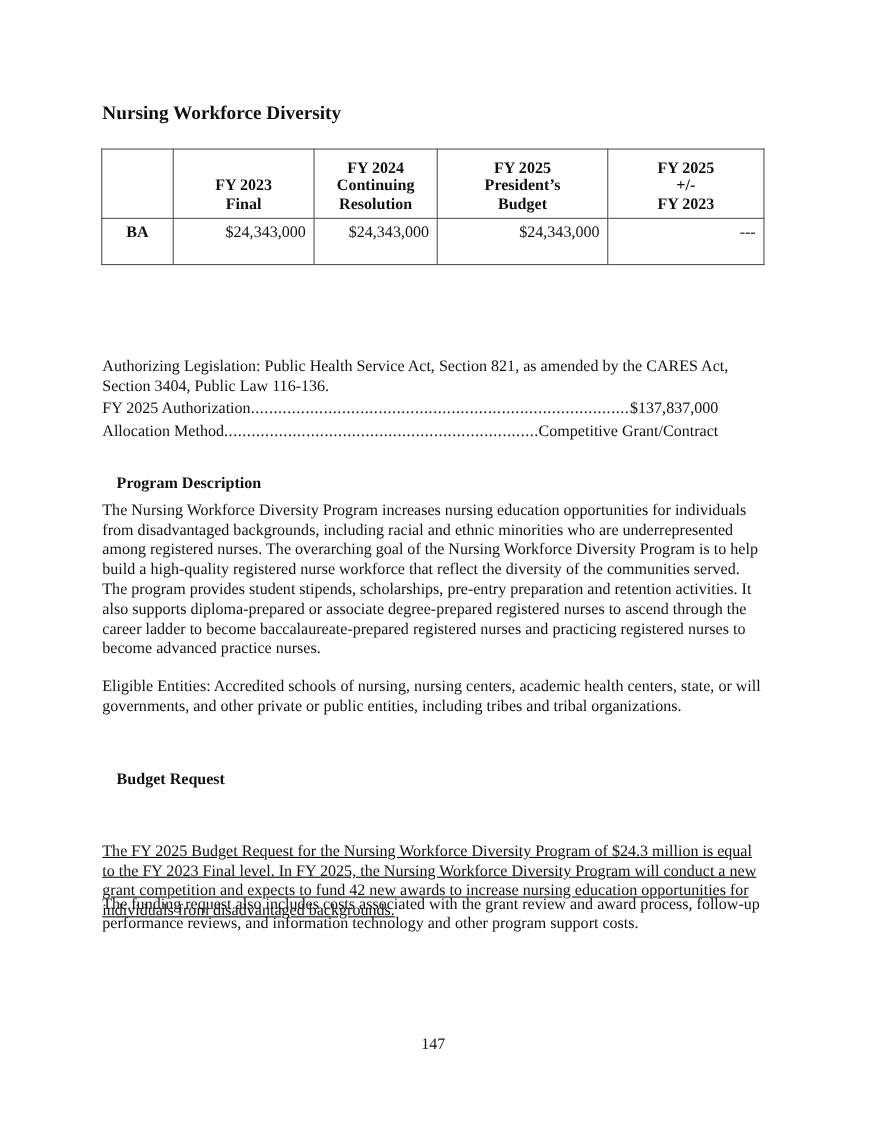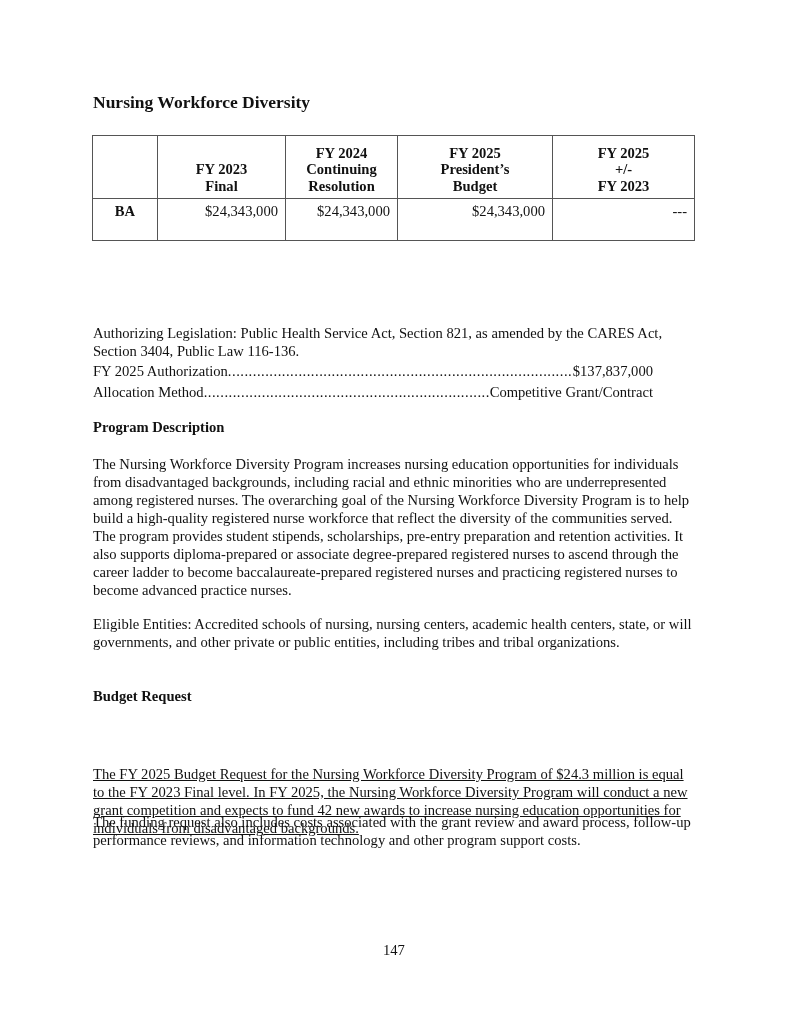--- a/index.html
+++ b/index.html
@@ -10,21 +10,21 @@
   table.budget { position: absolute; left: 92px; top: 135px; border-collapse: collapse; font-size: 14.6px; }
   table.budget td, table.budget th { border: 1px solid #555; padding: 0 7px; }
   table.budget th { font-weight: bold; text-align: center; vertical-align: bottom; line-height: 16.5px; height: 58px; padding-bottom: 4px; }
   table.budget td { height: 37px; vertical-align: top; padding-top: 4px; text-align: right; }
   table.budget td.rowhead { text-align: center; font-weight: bold; }
   .c0 { width: 50px; } .c1 { width: 113px; } .c2 { width: 97px; } .c3 { width: 140px; } .c4 { width: 127px; }
   .para { position: absolute; left: 93px; width: 600px; margin: 0; line-height: 18px; }
   .leader { position: absolute; left: 93px; width: 560px; display: flex; white-space: nowrap; overflow: hidden; line-height: 18px; }
   .leader .dots { flex: 1; overflow: hidden; letter-spacing: 0.5px; }
   .leader .dots::before { content: "................................................................................................................................................................................................................"; }
-  .heading { position: absolute; left: 93px; font-weight: bold; margin: 0; }
+  .heading { position: absolute; left: 93px; font-weight: bold; margin: 13px; }
   .pagenum { position: absolute; left: 383px; top: 942px; }
   b.inline { font-weight: normal; }
 </style>
 </head>
 <body>
 
 <div class="page">
   <h2 class="title">Nursing Workforce Diversity</h2>
 
   <table class="budget">

